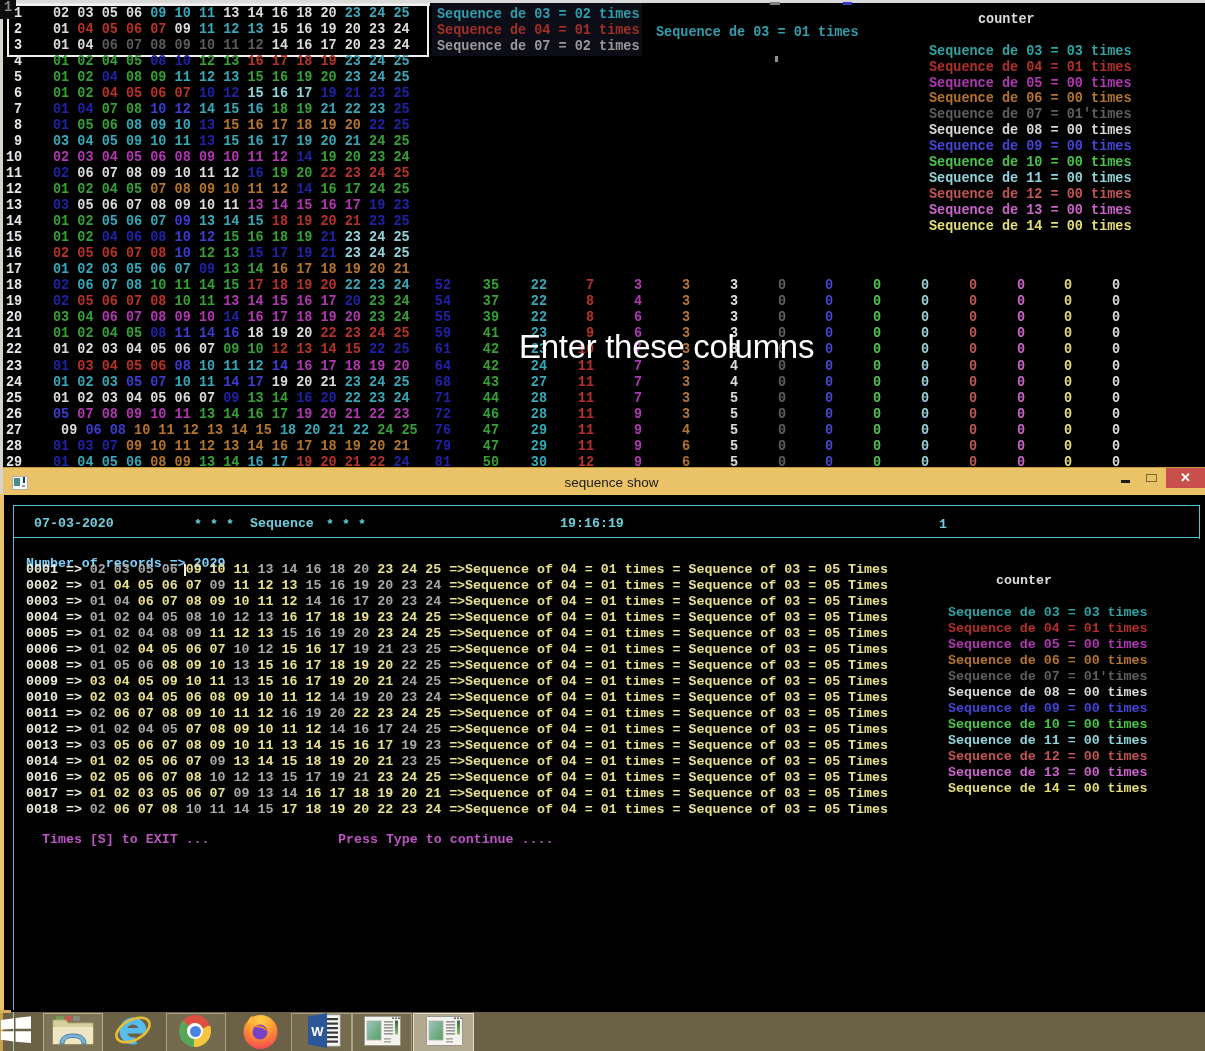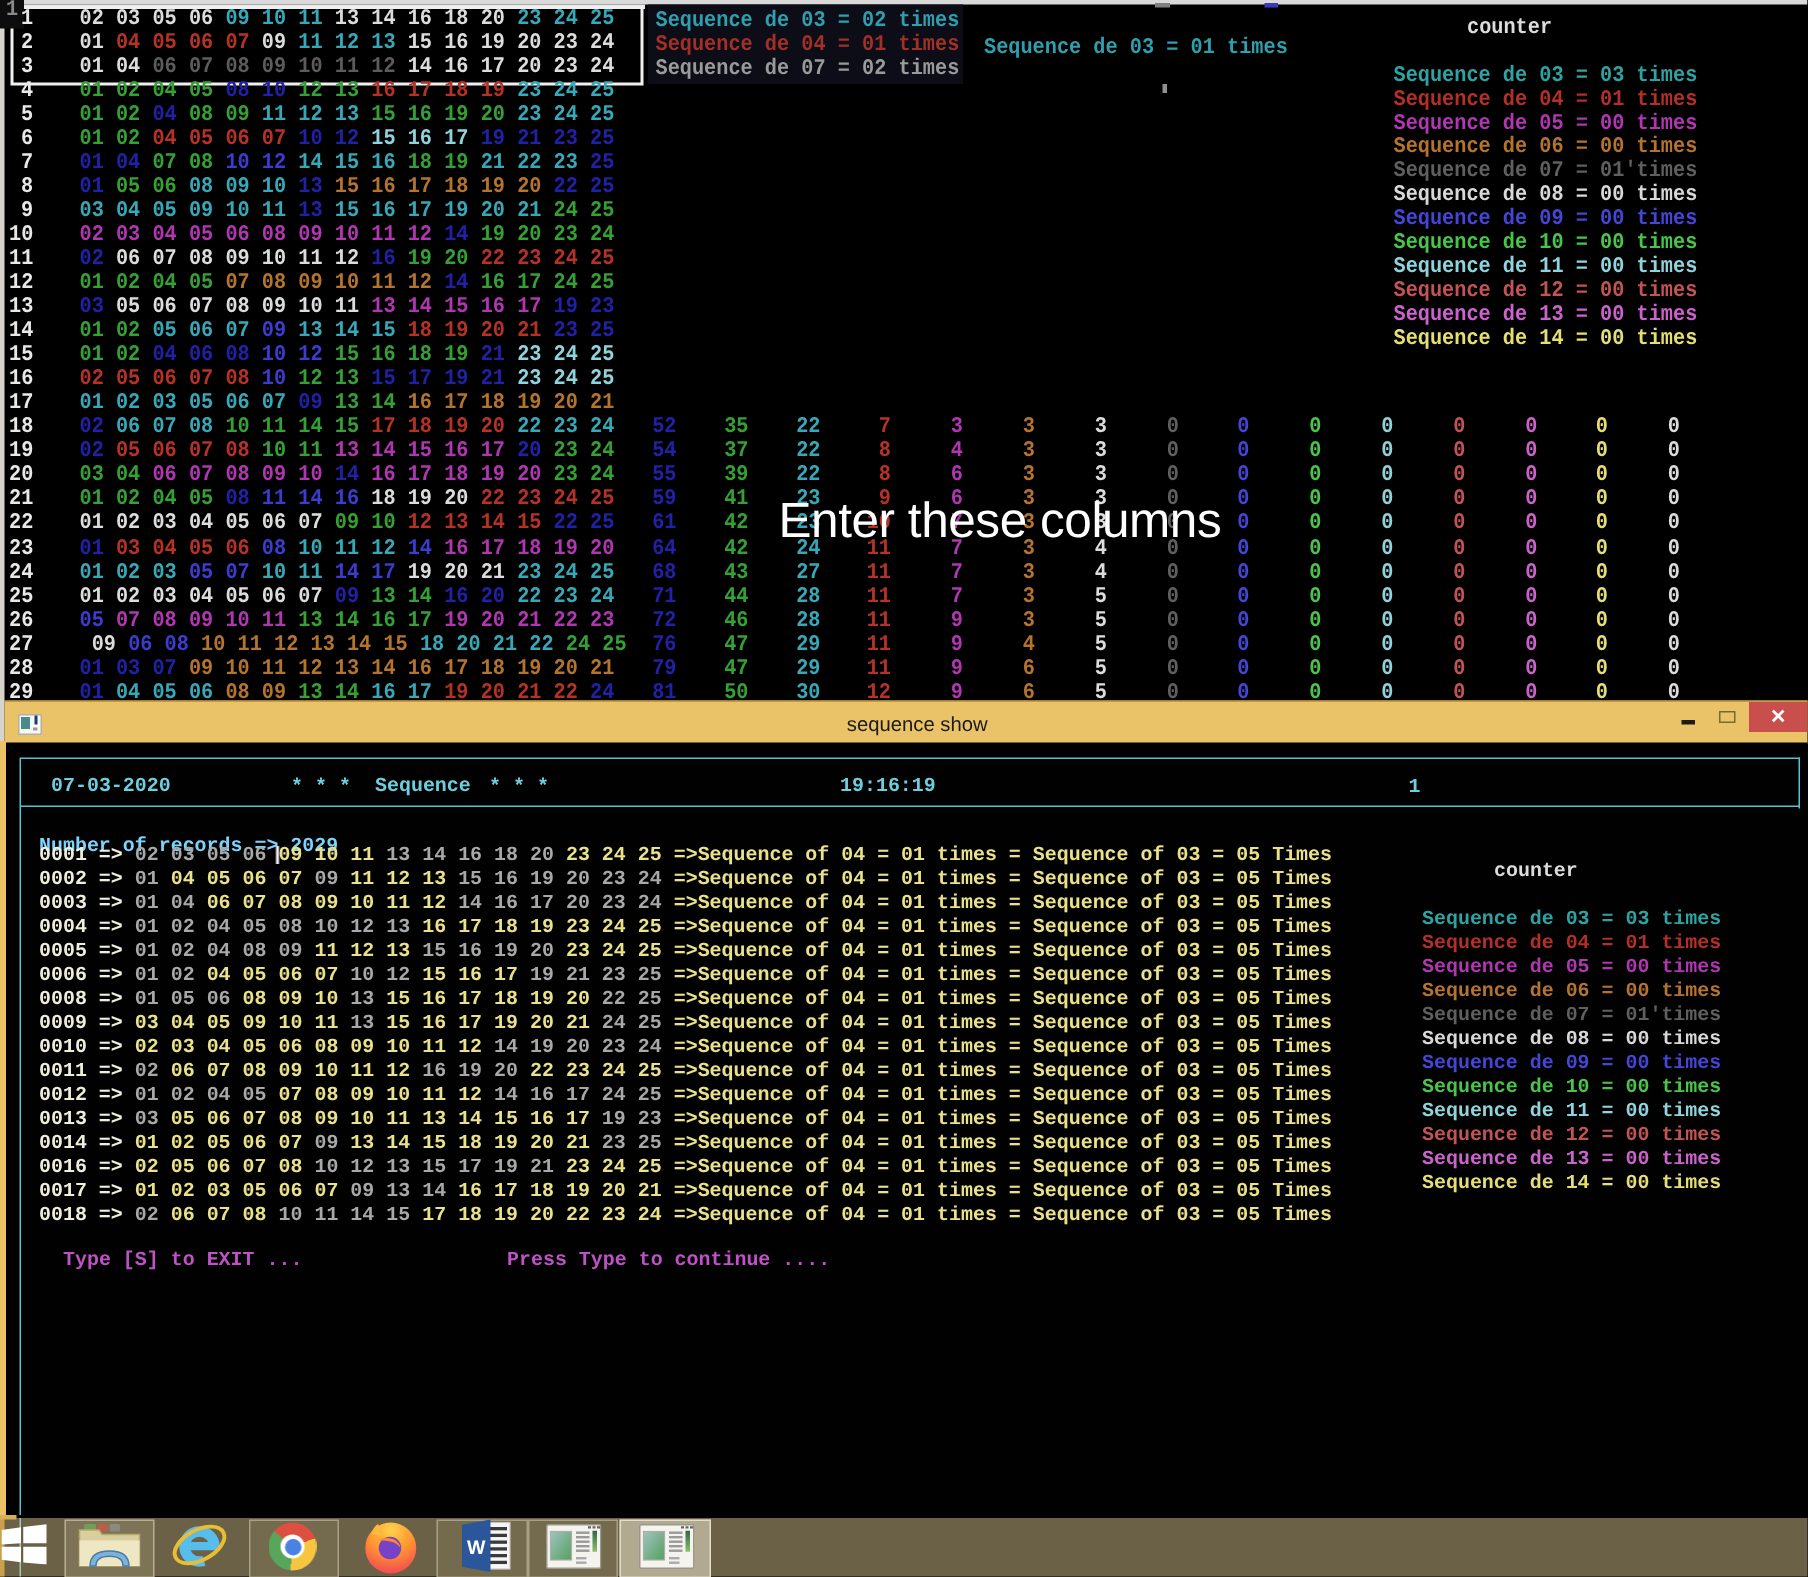--- a/index.html
+++ b/index.html
@@ -318,21 +318,21 @@
 <div class="bn" style="left:948px;top:637.1999999999999px;color:#b136b1">Sequence de 05 = 00 times</div>
 <div class="bn" style="left:948px;top:653.15px;color:#b5742e">Sequence de 06 = 00 times</div>
 <div class="bn" style="left:948px;top:669.0999999999999px;color:#5f5f5f">Sequence de 07 = 01'times</div>
 <div class="bn" style="left:948px;top:685.05px;color:#d8d8d8">Sequence de 08 = 00 times</div>
 <div class="bn" style="left:948px;top:701.0px;color:#4545d8">Sequence de 09 = 00 times</div>
 <div class="bn" style="left:948px;top:716.9499999999999px;color:#49c549">Sequence de 10 = 00 times</div>
 <div class="bn" style="left:948px;top:732.9px;color:#8fd4dc">Sequence de 11 = 00 times</div>
 <div class="bn" style="left:948px;top:748.8499999999999px;color:#c25454">Sequence de 12 = 00 times</div>
 <div class="bn" style="left:948px;top:764.8px;color:#cc63cc">Sequence de 13 = 00 times</div>
 <div class="bn" style="left:948px;top:780.75px;color:#e4de74">Sequence de 14 = 00 times</div>
-<div class="bn" style="left:42px;top:832.4px;color:#bd53c4">Type [S] to EXIT ...</div>
+<div class="bn" style="left:42px;top:832.4px;color:#bd53c4">Times [S] to EXIT ...</div>
 <div class="bn" style="left:338px;top:832.4px;color:#bd53c4">Press Type to continue ....</div>
 <div class="ab" style="left:0;top:1012px;width:1205px;height:39px;background:#6b6147"></div>
 <div class="ab" style="left:0;top:1012px;width:2.5px;height:39px;background:#c9a14c"></div>
 <div class="ab" style="left:0;top:1010px;width:10.5px;height:3px;background:#d8ae58"></div>
 <div class="ab" style="left:12.5px;top:1012px;width:1.8px;height:39px;background:#9fc9b8"></div>
 <svg class="ab" style="left:1px;top:1016px" width="31" height="27" viewBox="0 0 31 27">
 <polygon points="0,4 13,2.2 13,12.8 0,13.7" fill="#fff"></polygon>
 <polygon points="14.5,2 30,0.2 30,12.8 14.5,12.8" fill="#fff"></polygon>
 <polygon points="0,15.2 13,15.2 13,25.5 0,23.8" fill="#fff"></polygon>
 <polygon points="14.5,15.2 30,15.2 30,27 14.5,25.7" fill="#fff"></polygon>

